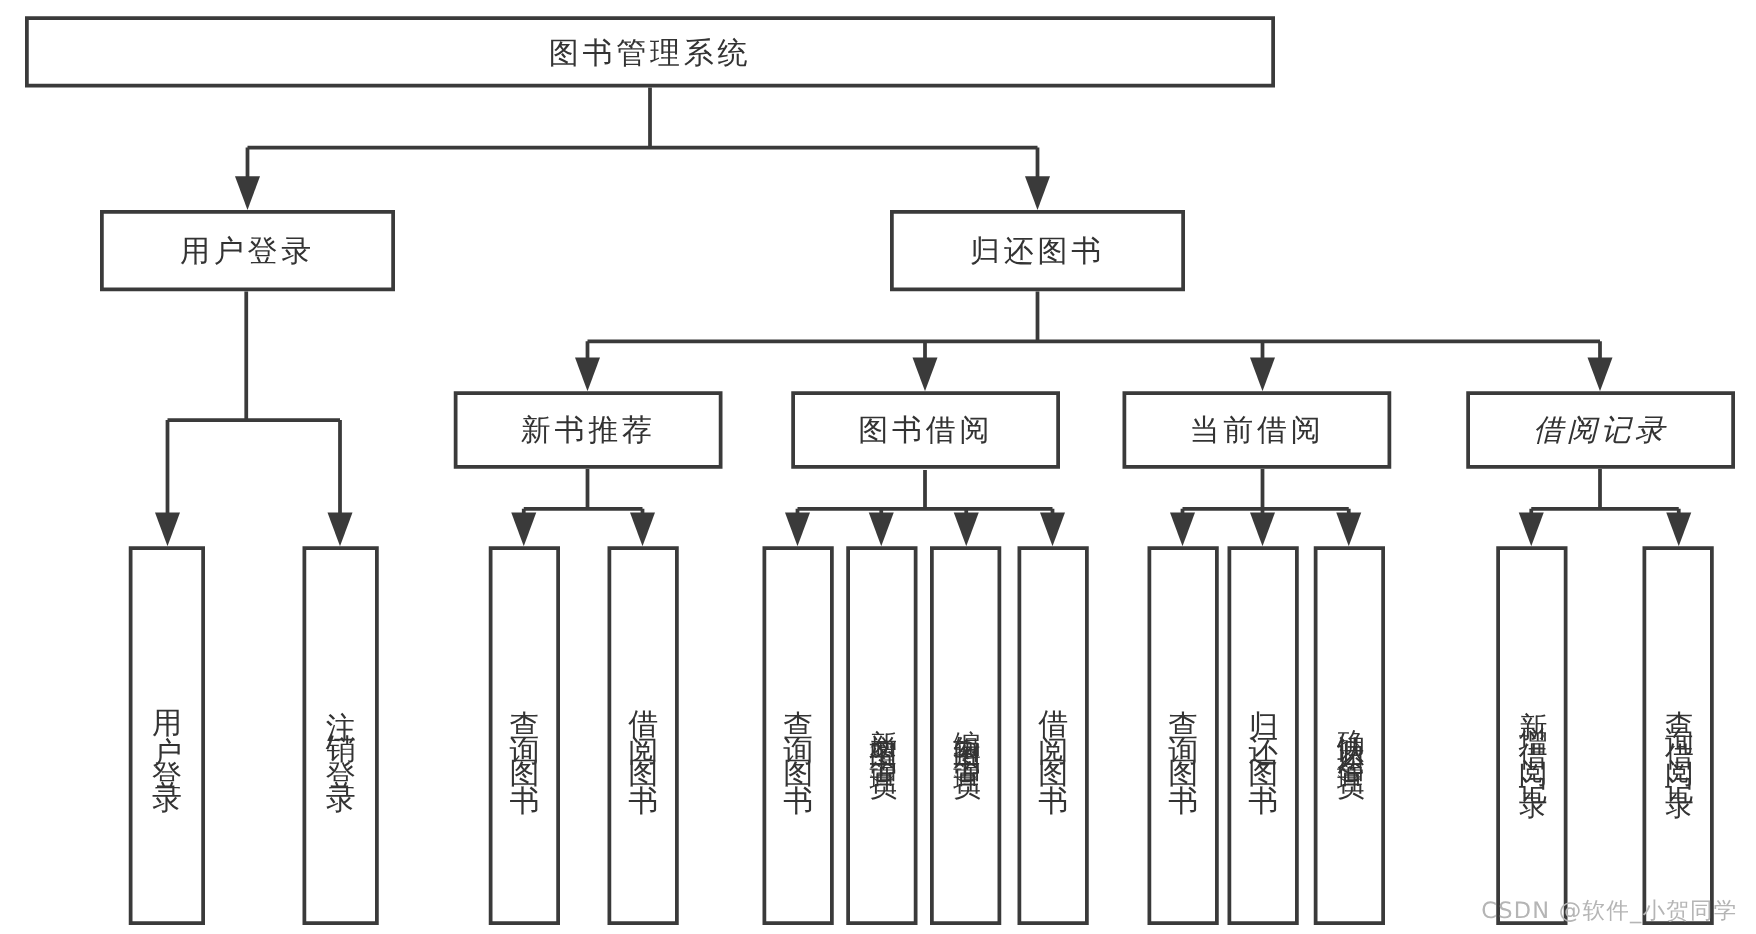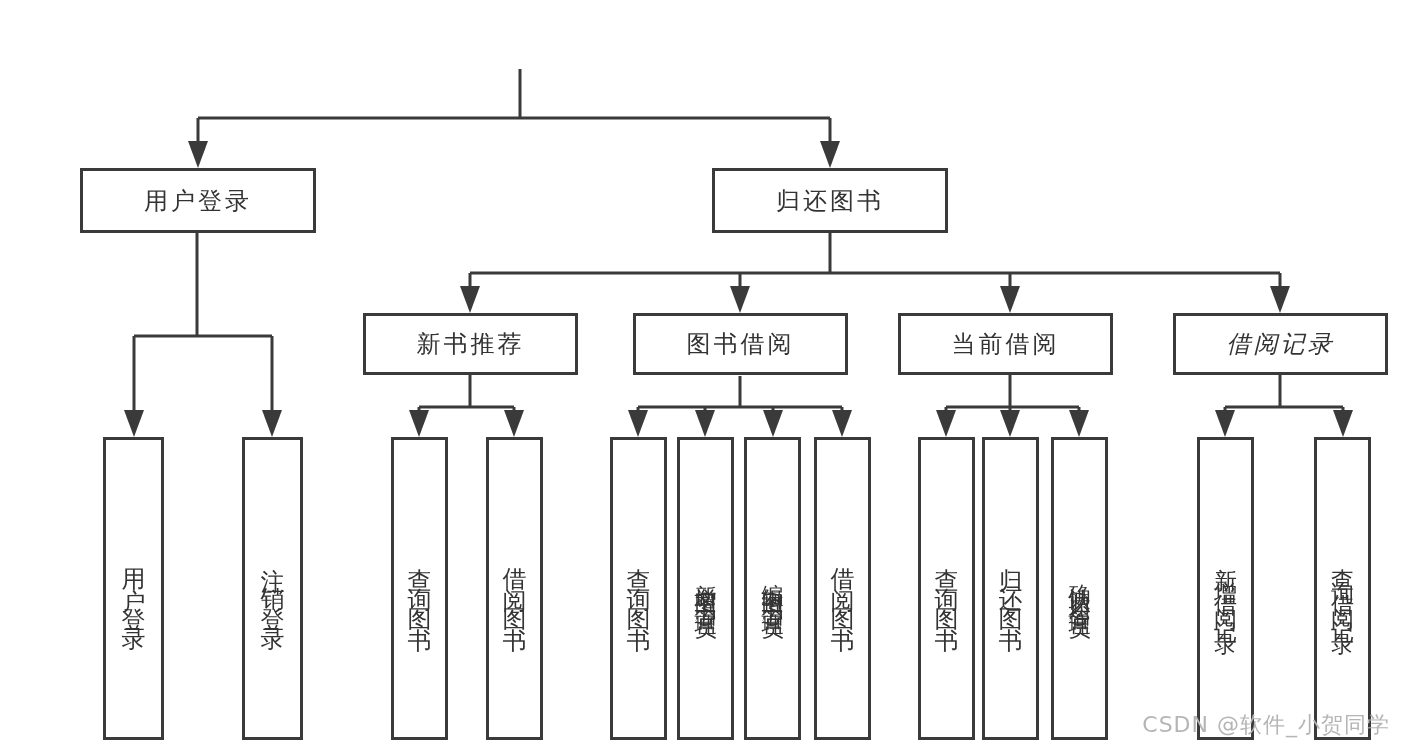--- a/index.html
+++ b/index.html
@@ -68,21 +68,21 @@
   .x-bb1 { left: 610px; }  .x-bb2 { left: 677px; }
   .x-bb3 { left: 744px; }  .x-bb4 { left: 814px; }
   .x-cb1 { left: 918px; }  .x-cb2 { left: 982px; }
   .x-cb3 { left: 1051px; }
   .x-br1 { left: 1197px; } .x-br2 { left: 1314px; }
   .watermark {
     position: absolute;
     right: 15px;
     bottom: 7px;
     color: #b5b5b5;
-    font-size: 22px;
+    font-size: 18px;
     letter-spacing: 1px;
     white-space: nowrap;
   }
 </style>
 </head>
 <body>
 
 <div id="canvas">
 
   <svg id="wires" viewBox="0 0 1405 747" xmlns="http://www.w3.org/2000/svg">
@@ -123,20 +123,23 @@
       <polygon points="763,410 783,410 773,437"></polygon>
       <polygon points="832,410 852,410 842,437"></polygon>
       <polygon points="936,410 956,410 946,437"></polygon>
       <polygon points="1000,410 1020,410 1010,437"></polygon>
       <polygon points="1069,410 1089,410 1079,437"></polygon>
       <polygon points="1215,410 1235,410 1225,437"></polygon>
       <polygon points="1333,410 1353,410 1343,437"></polygon>
     </g>
   </svg>
 
+  <div class="hnode node-root">
+    <span>图书管理系统</span>
+  </div>
 
   <div class="hnode node-l2 p1">
     <span>用户登录</span>
   </div>
   <div class="hnode node-l2 p2">
     <span>归还图书</span>
   </div>
 
   <div class="hnode node-l3 p1">
     <span>新书推荐</span>

